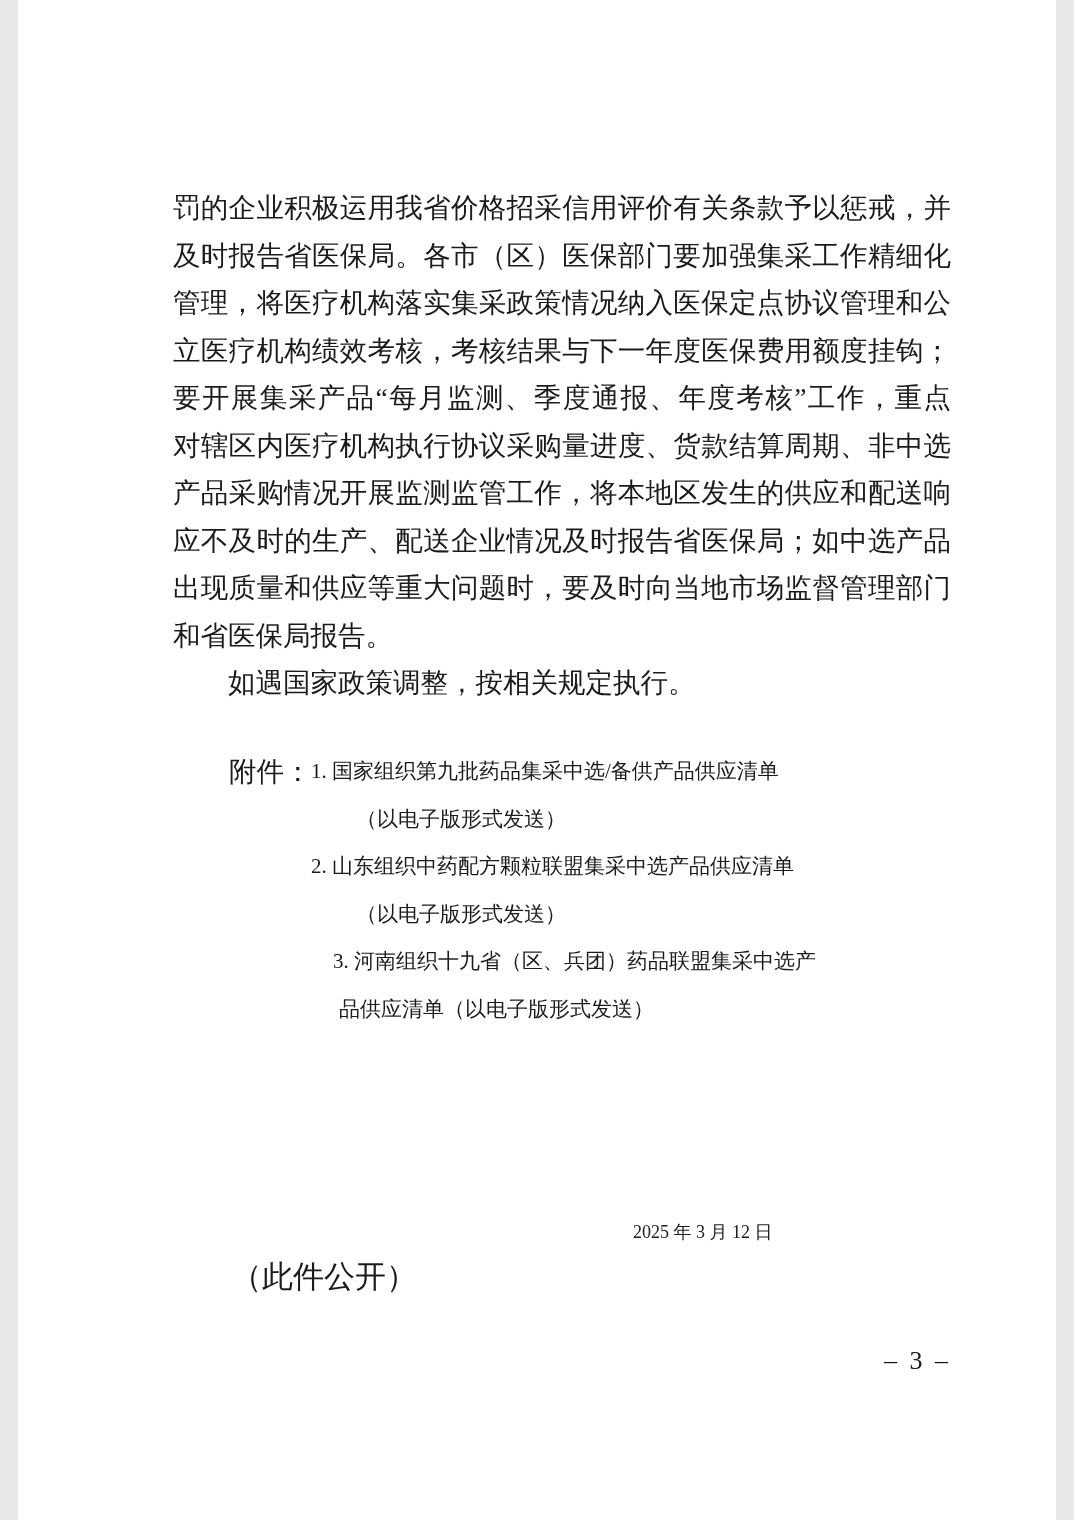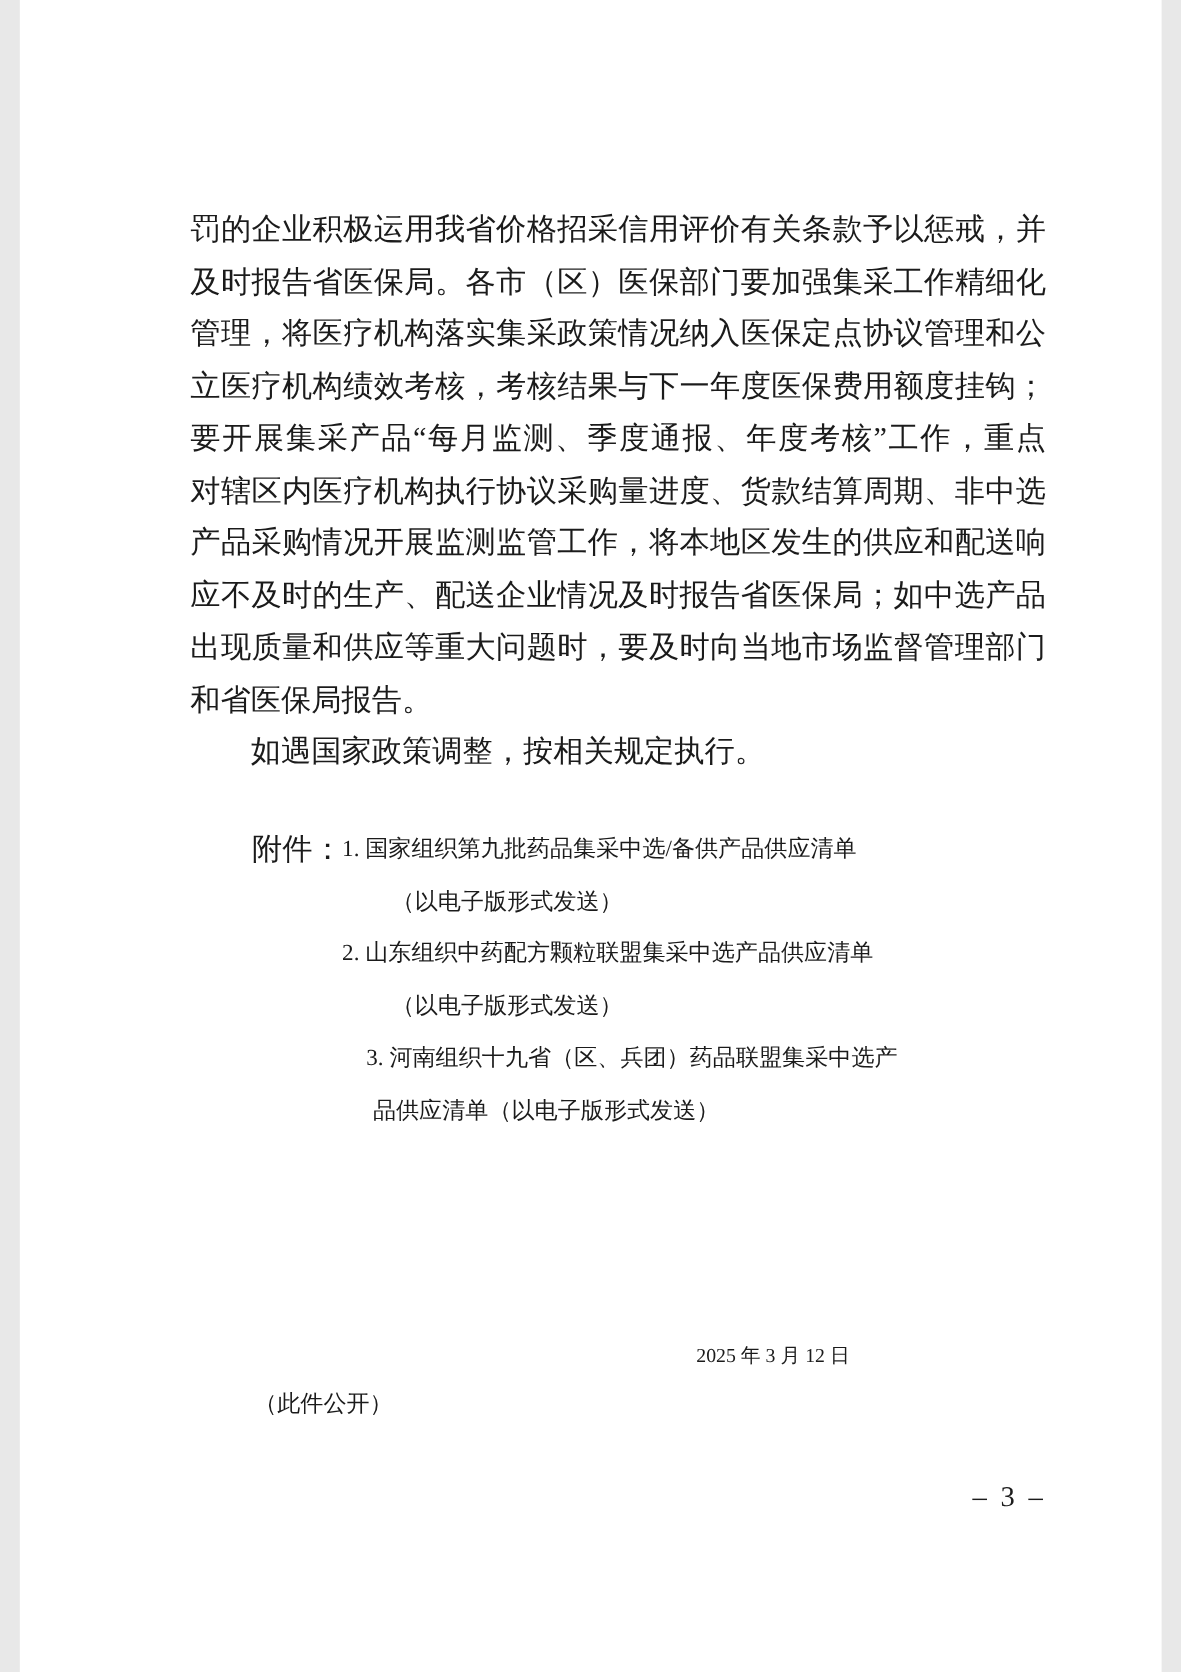--- a/index.html
+++ b/index.html
@@ -45,21 +45,21 @@
     font-size:27.5px;line-height:33px;white-space:nowrap;
   }
   .sig-date{
     position:absolute;left:615px;top:1216px;
     font-size:18px;line-height:33px;white-space:nowrap;
   }
 
   
   .public-note{
     position:absolute;left:213px;top:1260px;
-    font-size:21px;line-height:33px;white-space:nowrap;
+    font-size:31px;line-height:33px;white-space:nowrap;
   }
   .page-number{
     position:absolute;left:866px;top:1346px;
     font-size:26px;line-height:30px;
     letter-spacing:3px;white-space:nowrap;
   }
 </style>
 </head>
 <body>
 

